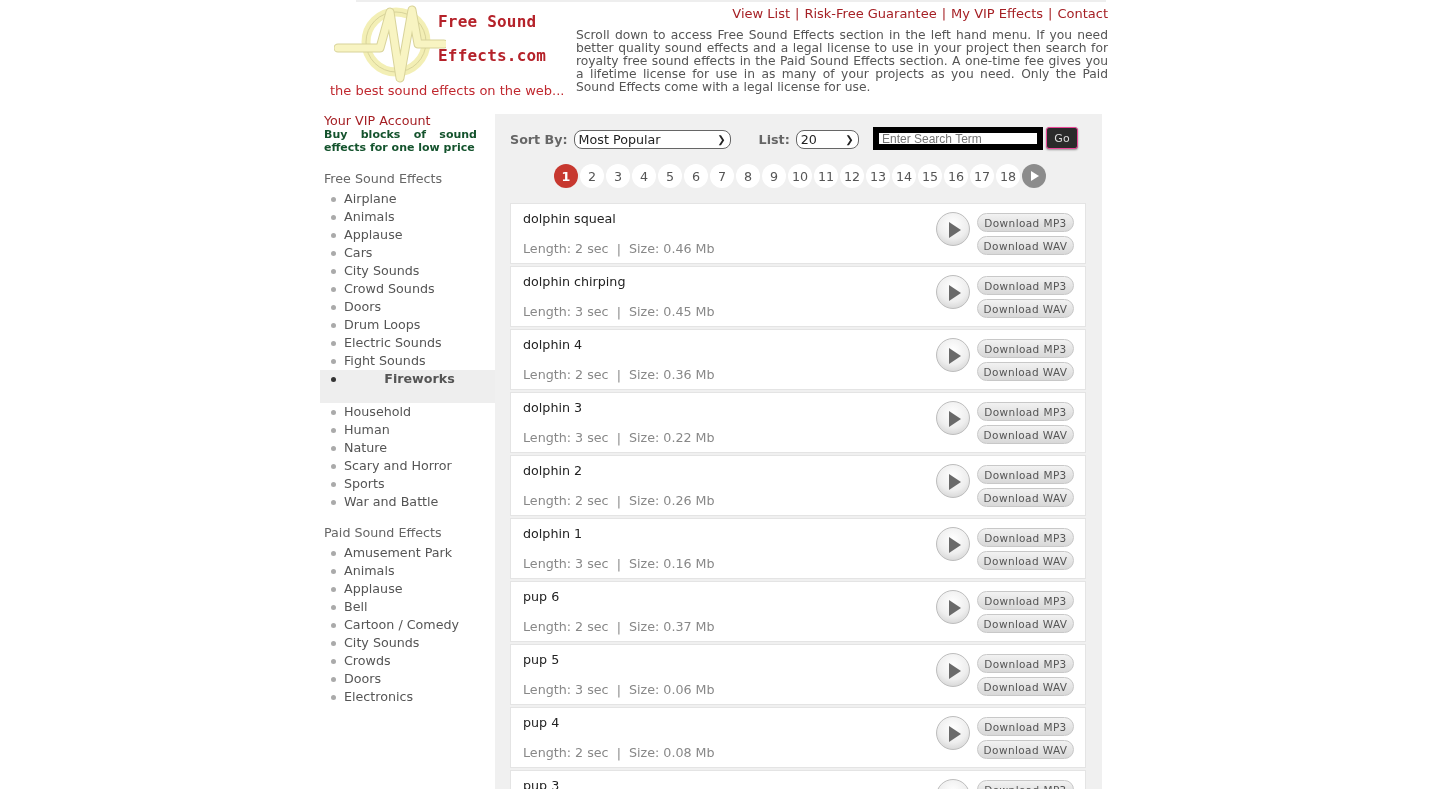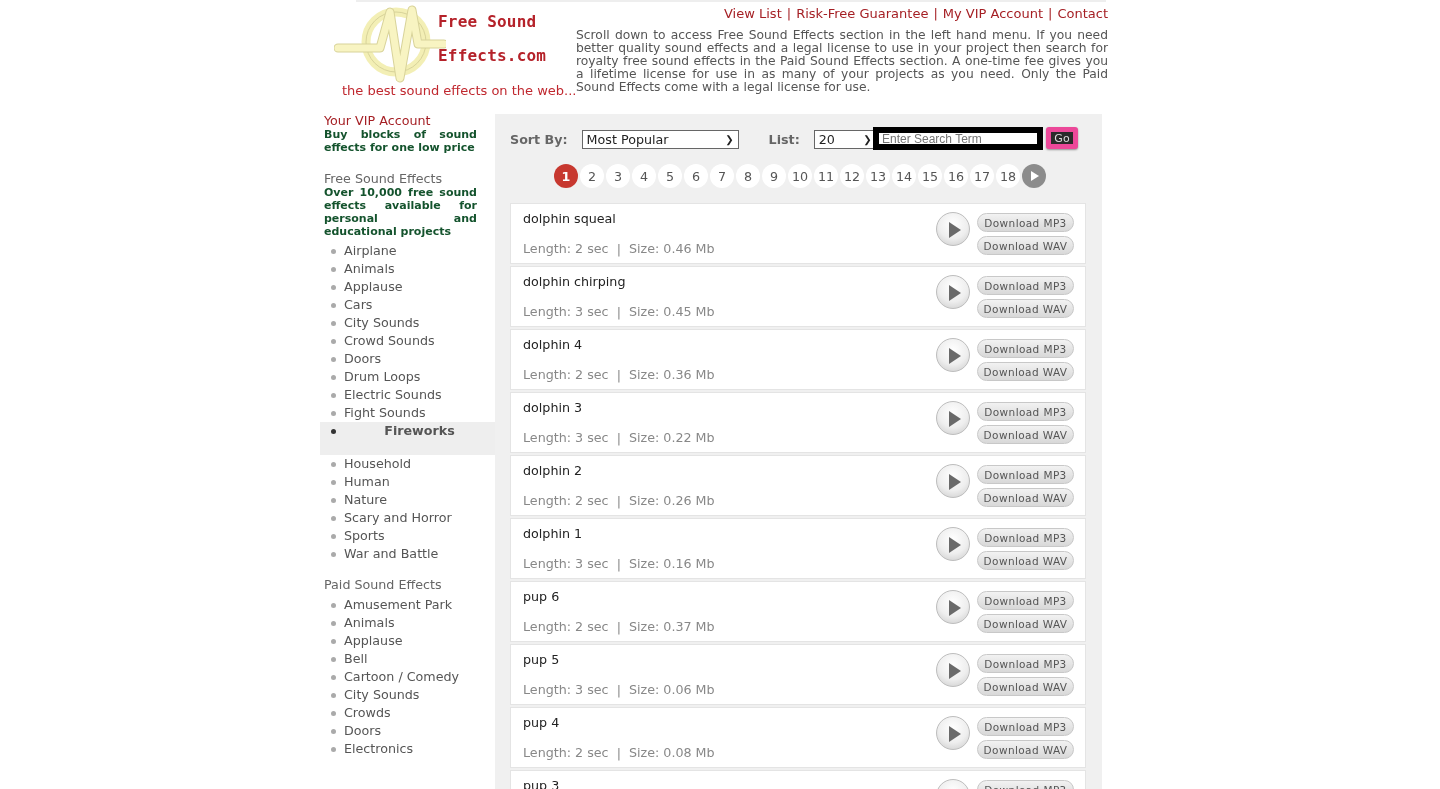--- a/index.html
+++ b/index.html
@@ -6,21 +6,21 @@
   html, body { width: 1440px; height: 789px; overflow: hidden; background: #ffffff; }
   body { font-family: "DejaVu Sans", "Liberation Sans", sans-serif; color: #555; font-size: 12px; position: relative; }
 
   .topstrip { position: absolute; left: 356px; top: 0; width: 750px; height: 2px; background: #eeeeee; }
 
   
   .logo { position: absolute; left: 330px; top: 4px; width: 240px; height: 100px; }
   .logo svg { position: absolute; left: 4px; top: 0; }
   .logo-text1 { position: absolute; left: 108px; top: 8px; font-family: "DejaVu Sans Mono", "Liberation Mono", monospace; font-weight: bold; font-size: 16px; color: #b5222a; letter-spacing: 0.2px; }
   .logo-text2 { position: absolute; left: 108px; top: 42px; font-family: "DejaVu Sans Mono", "Liberation Mono", monospace; font-weight: bold; font-size: 16px; color: #b5222a; letter-spacing: 0.2px; }
-  .tagline { position: absolute; left: 12px; top: 79px; font-size: 13px; color: #c0282f; white-space: nowrap; }
+  .tagline { position: absolute; left: 0; top: 79px; font-size: 13px; color: #c0282f; white-space: nowrap; }
 
   .topnav { position: absolute; right: 332px; top: 6px; font-size: 13px; color: #a51f24; white-space: nowrap; }
   .topnav a { color: #a51f24; text-decoration: none; }
   .topnav .bold { font-weight: normal; }
   .topnav .sep { color: #a51f24; margin: 0 5px; }
 
   .intro { position: absolute; left: 576px; top: 29px; width: 532px; font-size: 12.3px; line-height: 13px; color: #555; text-align: justify; }
 
   
   .sidebar { position: absolute; left: 320px; top: 113px; width: 175px; }
@@ -29,26 +29,26 @@
   .sb-title.gray { color: #666; }
   .sb-desc { margin-left: 4px; width: 153px; font-size: 11px; line-height: 13px; color: #14532d; text-align: justify; text-align-last: left; font-weight: bold; }
   .sb-list { list-style: none; margin-top: 4px; }
   .sb-list li { height: 18px; line-height: 18px; padding-left: 24px; position: relative; font-size: 12.7px; color: #555; cursor: pointer; }
   .sb-list li::before { content: ""; position: absolute; left: 11px; top: 7px; width: 5px; height: 5px; border-radius: 50%; background: #aaa; }
   .sb-list li.active { background: #eeeeee; font-weight: bold; color: #555; height: 33px; text-align: center; }
   .sb-list li.active::before { background: #333; }
 
   
   .main { position: absolute; left: 495px; top: 114px; width: 607px; height: 675px; background: #f0f0f0; }
-  .controls { position: absolute; left: 15px; top: 14px; height: 22px; display: flex; align-items: center; gap: 8px; }
+  .controls { position: absolute; left: 15px; top: 14px; height: 22px; display: flex; align-items: center; }
   .ctl-label { font-weight: bold; font-size: 12.7px; color: #666; margin-right: 6px; }
-  .select { height: 19px; border: 1px solid #666; border-radius: 0; background: #fff; font-size: 12.7px; color: #222; display: flex; align-items: center; justify-content: space-between; padding: 0 4px; }
+  .select { height: 19px; border: 1px solid #666; border-radius: 8px; background: #fff; font-size: 12.7px; color: #222; display: flex; align-items: center; justify-content: space-between; padding: 0 4px; }
   .select .chev { font-size: 10px; color: #222; }
   .search-input { position: absolute; left: 378px; top: 13px; width: 170px; height: 23px; border: 6px solid #000000; background: #fff; font-size: 12px; color: #888; padding: 2px 3px; }
-  .go-btn { position: absolute; left: 551px; top: 13px; width: 32px; height: 22px; background: #2a2a2a; border: 5px solid #ec4899; border-radius: 3px; color: #ddd; font-size: 11px; display: flex; align-items: center; justify-content: center; box-shadow: 0 1px 2px rgba(0,0,0,0.4); }
+  .go-btn { position: absolute; left: 551px; top: 13px; width: 32px; height: 22px; background: #2a2a2a; border: 1px solid #ec4899; border-radius: 3px; color: #ddd; font-size: 11px; display: flex; align-items: center; justify-content: center; box-shadow: 0 1px 2px rgba(0,0,0,0.4); }
 
   .pager { position: absolute; left: 59px; top: 50px; display: flex; gap: 2px; }
   .pg { width: 24px; height: 24px; border-radius: 50%; background: #fff; color: #555; font-size: 12.7px; display: flex; align-items: center; justify-content: center; cursor: pointer; }
   .pg.current { background: #c7382f; color: #fff; font-weight: bold; }
   .pg.next { background: #8c8c8c; }
   .pg.next .tri { width: 0; height: 0; border-left: 8px solid #fff; border-top: 5px solid transparent; border-bottom: 5px solid transparent; margin-left: 2px; }
 
   .list { position: absolute; left: 15px; top: 89px; width: 576px; }
   .row { height: 61px; background: #fff; border: 1px solid #e4e4e4; margin-bottom: 2px; position: relative; }
   .row-title { position: absolute; left: 12px; top: 7px; font-size: 12.7px; color: #222; }
@@ -70,31 +70,30 @@
     <circle cx="62" cy="38" r="30" fill="none" stroke="#d8d39a" stroke-width="1"></circle>
     <polyline points="4,44 46,44 56,8 66,74 78,6 84,40 110,40" fill="none" stroke="#d8d39a" stroke-width="9" stroke-linejoin="round" stroke-linecap="round"></polyline>
     <polyline points="4,44 46,44 56,8 66,74 78,6 84,40 110,40" fill="none" stroke="#f8f4c2" stroke-width="7" stroke-linejoin="round" stroke-linecap="round"></polyline>
   </svg>
   <span class="logo-text1">Free Sound</span>
   <span class="logo-text2">Effects.com</span>
   <span class="tagline">the best sound effects on the web...</span>
 </div>
 
 <div class="topnav">
-  <a href="#">View List</a><span class="sep">|</span><a href="#" class="bold">Risk-Free Guarantee</a><span class="sep">|</span><a href="#">My VIP Account</a><span class="sep">|</span><a href="#">Contact</a>
+  <a href="#">View List</a><span class="sep">|</span><a href="#" class="bold">Risk-Free Guarantee</a><span class="sep">|</span><a href="#">My VIP Effects</a><span class="sep">|</span><a href="#">Contact</a>
 </div>
 
 <p class="intro">Scroll down to access Free Sound Effects section in the left hand menu. If you need better quality sound effects and a legal license to use in your project then search for royalty free sound effects in the Paid Sound Effects section. A one-time fee gives you a lifetime license for use in as many of your projects as you need. Only the Paid Sound Effects come with a legal license for use.</p>
 
 <div class="sidebar">
   <div class="sb-title vip">Your VIP Account</div>
   <div class="sb-desc">Buy blocks of sound effects for one low price</div>
 
   <div class="sb-title gray" style="margin-top:17px">Free Sound Effects</div>
-  <div class="sb-desc">Over 10,000 free sound effects available for personal and educational projects</div>
   <ul class="sb-list">
     <li>Airplane</li>
     <li>Animals</li>
     <li>Applause</li>
     <li>Cars</li>
     <li>City Sounds</li>
     <li>Crowd Sounds</li>
     <li>Doors</li>
     <li>Drum Loops</li>
     <li>Electric Sounds</li>
@@ -122,21 +121,21 @@
   </ul>
 </div>
 
 <div class="main">
   <div class="controls">
     <span class="ctl-label">Sort By:</span>
     <div class="select" style="width:157px">
       <span>Most Popular</span>
       <span class="chev">❯</span>
     </div>
-    <span class="ctl-label" style="margin-left:22px">List:</span>
+    <span class="ctl-label" style="margin-left:28px">List:</span>
     <div class="select" style="width:63px">
       <span>20</span>
       <span class="chev">❯</span>
     </div>
   </div>
   <input class="search-input" type="text" placeholder="Enter Search Term" style="">
   <div class="go-btn">Go</div>
 
   <div class="pager">
     <div class="pg current">1</div>

